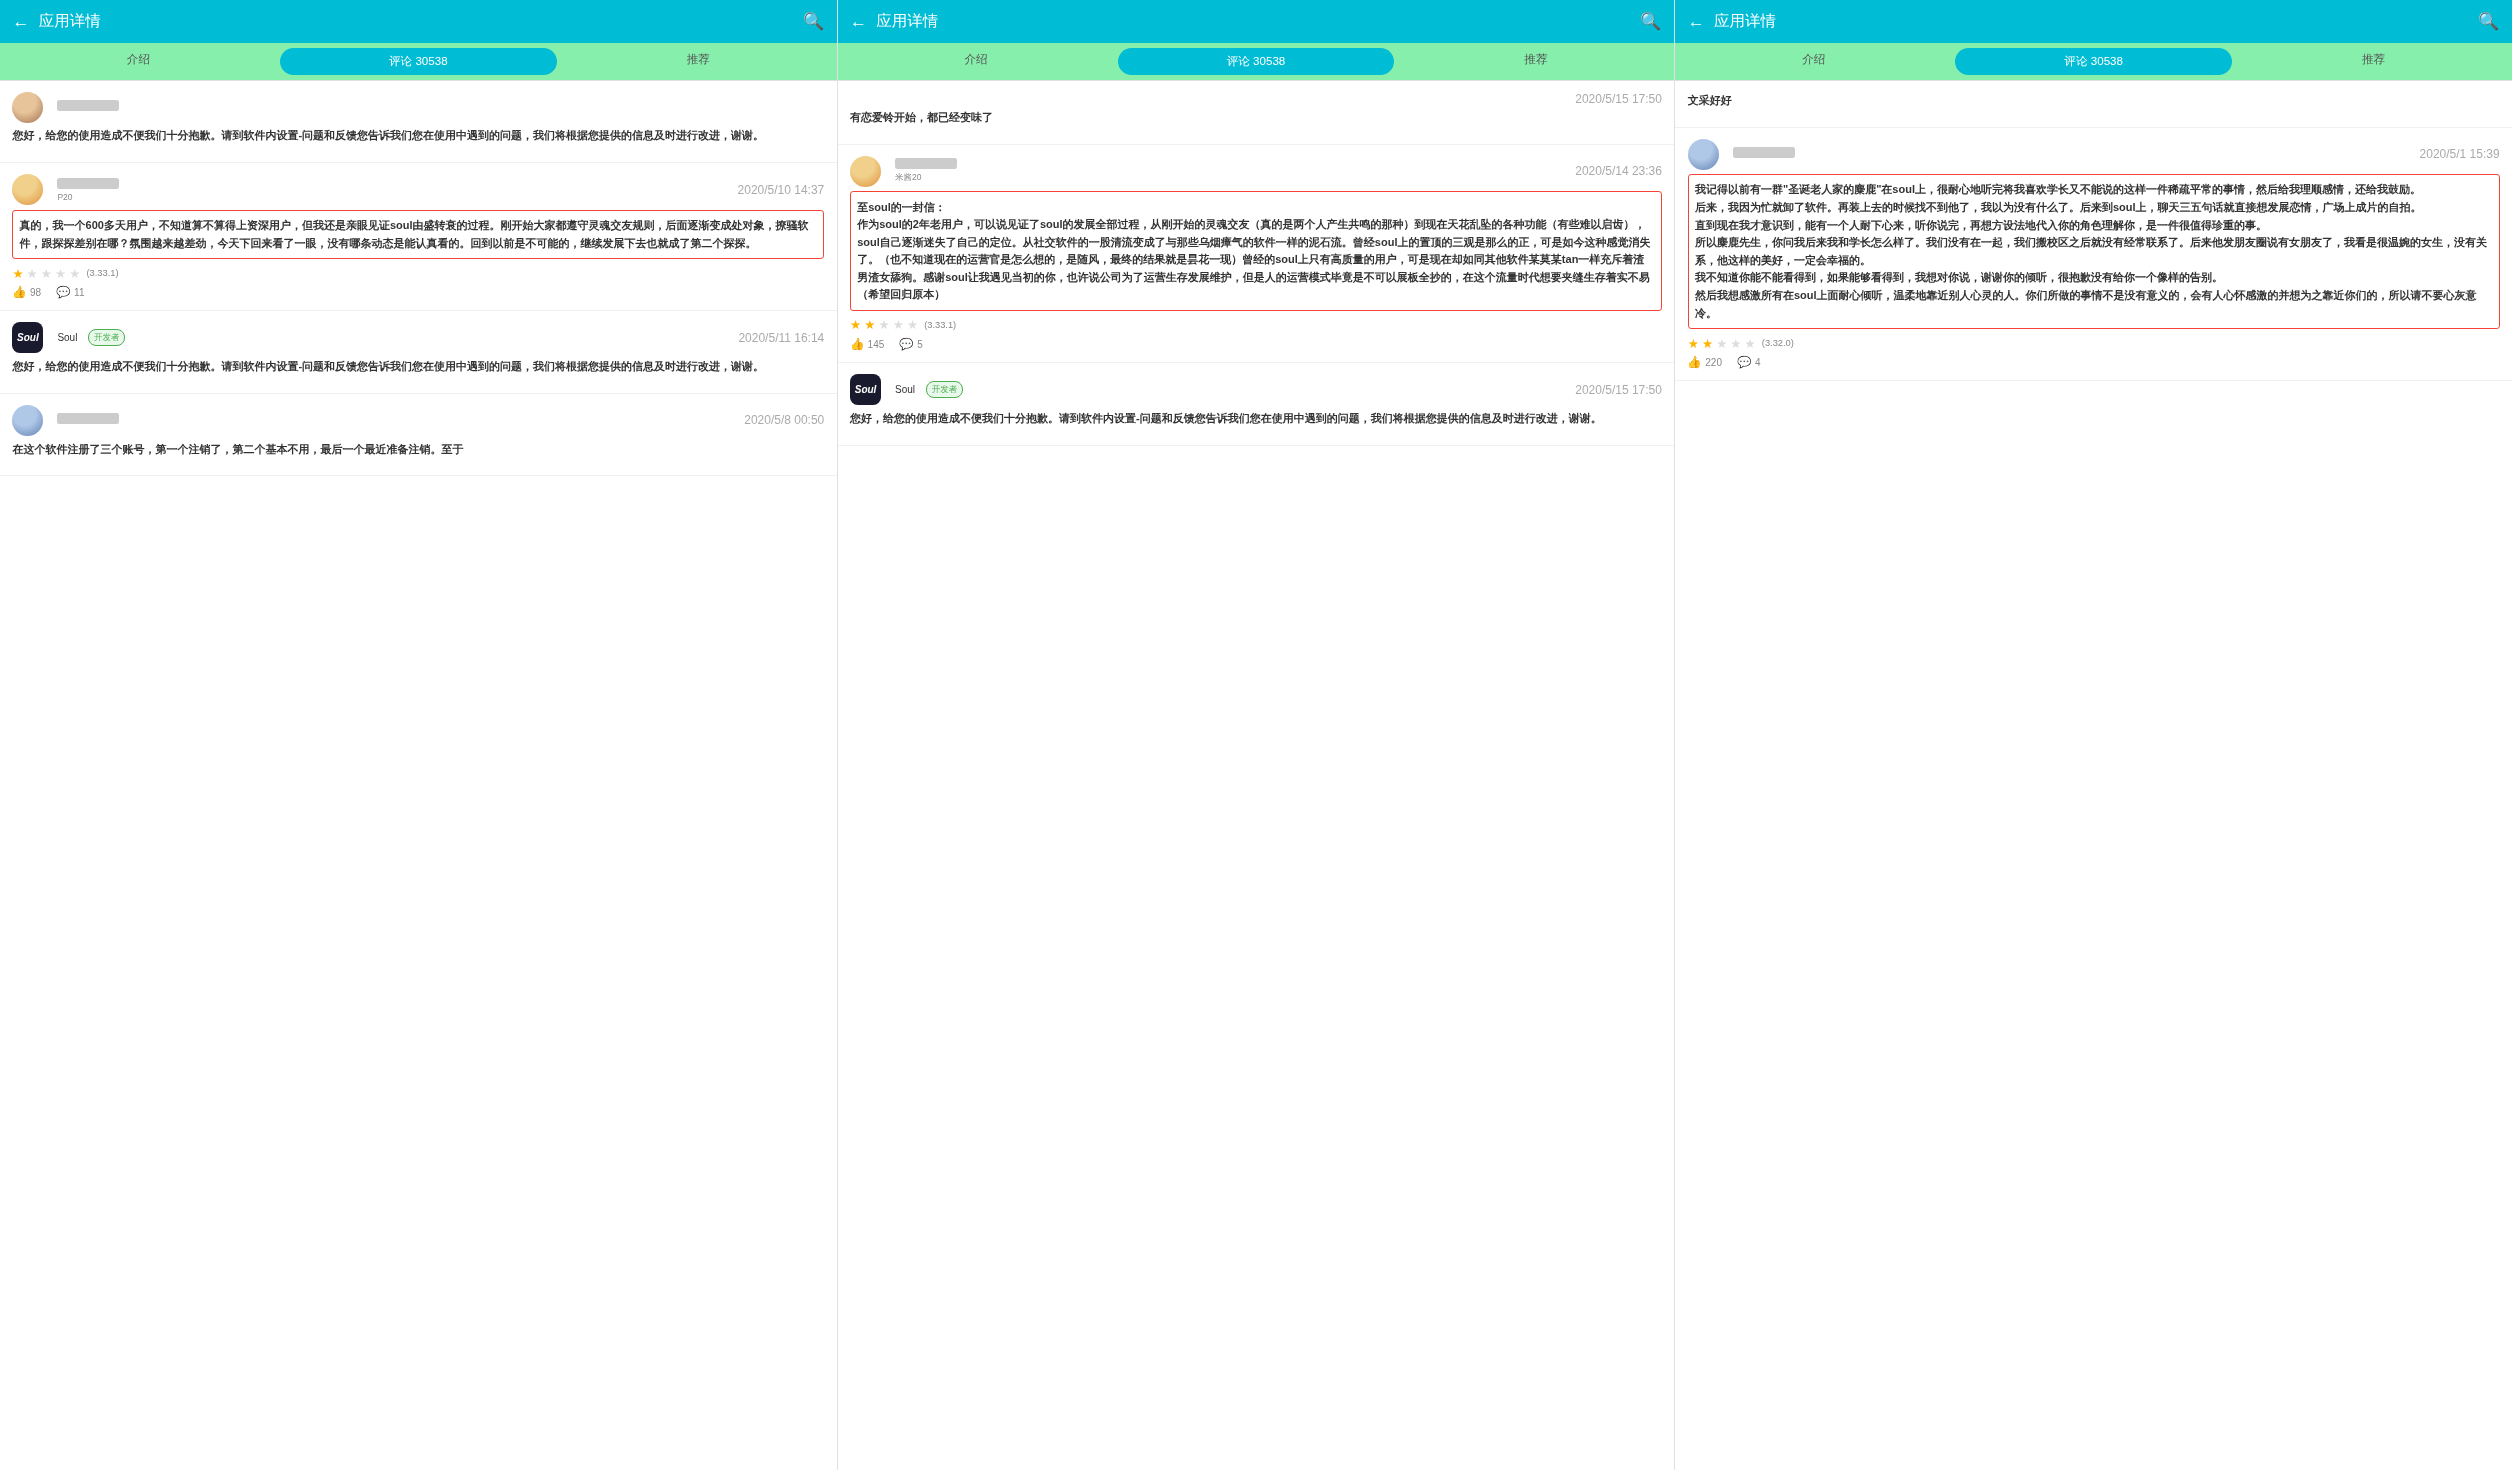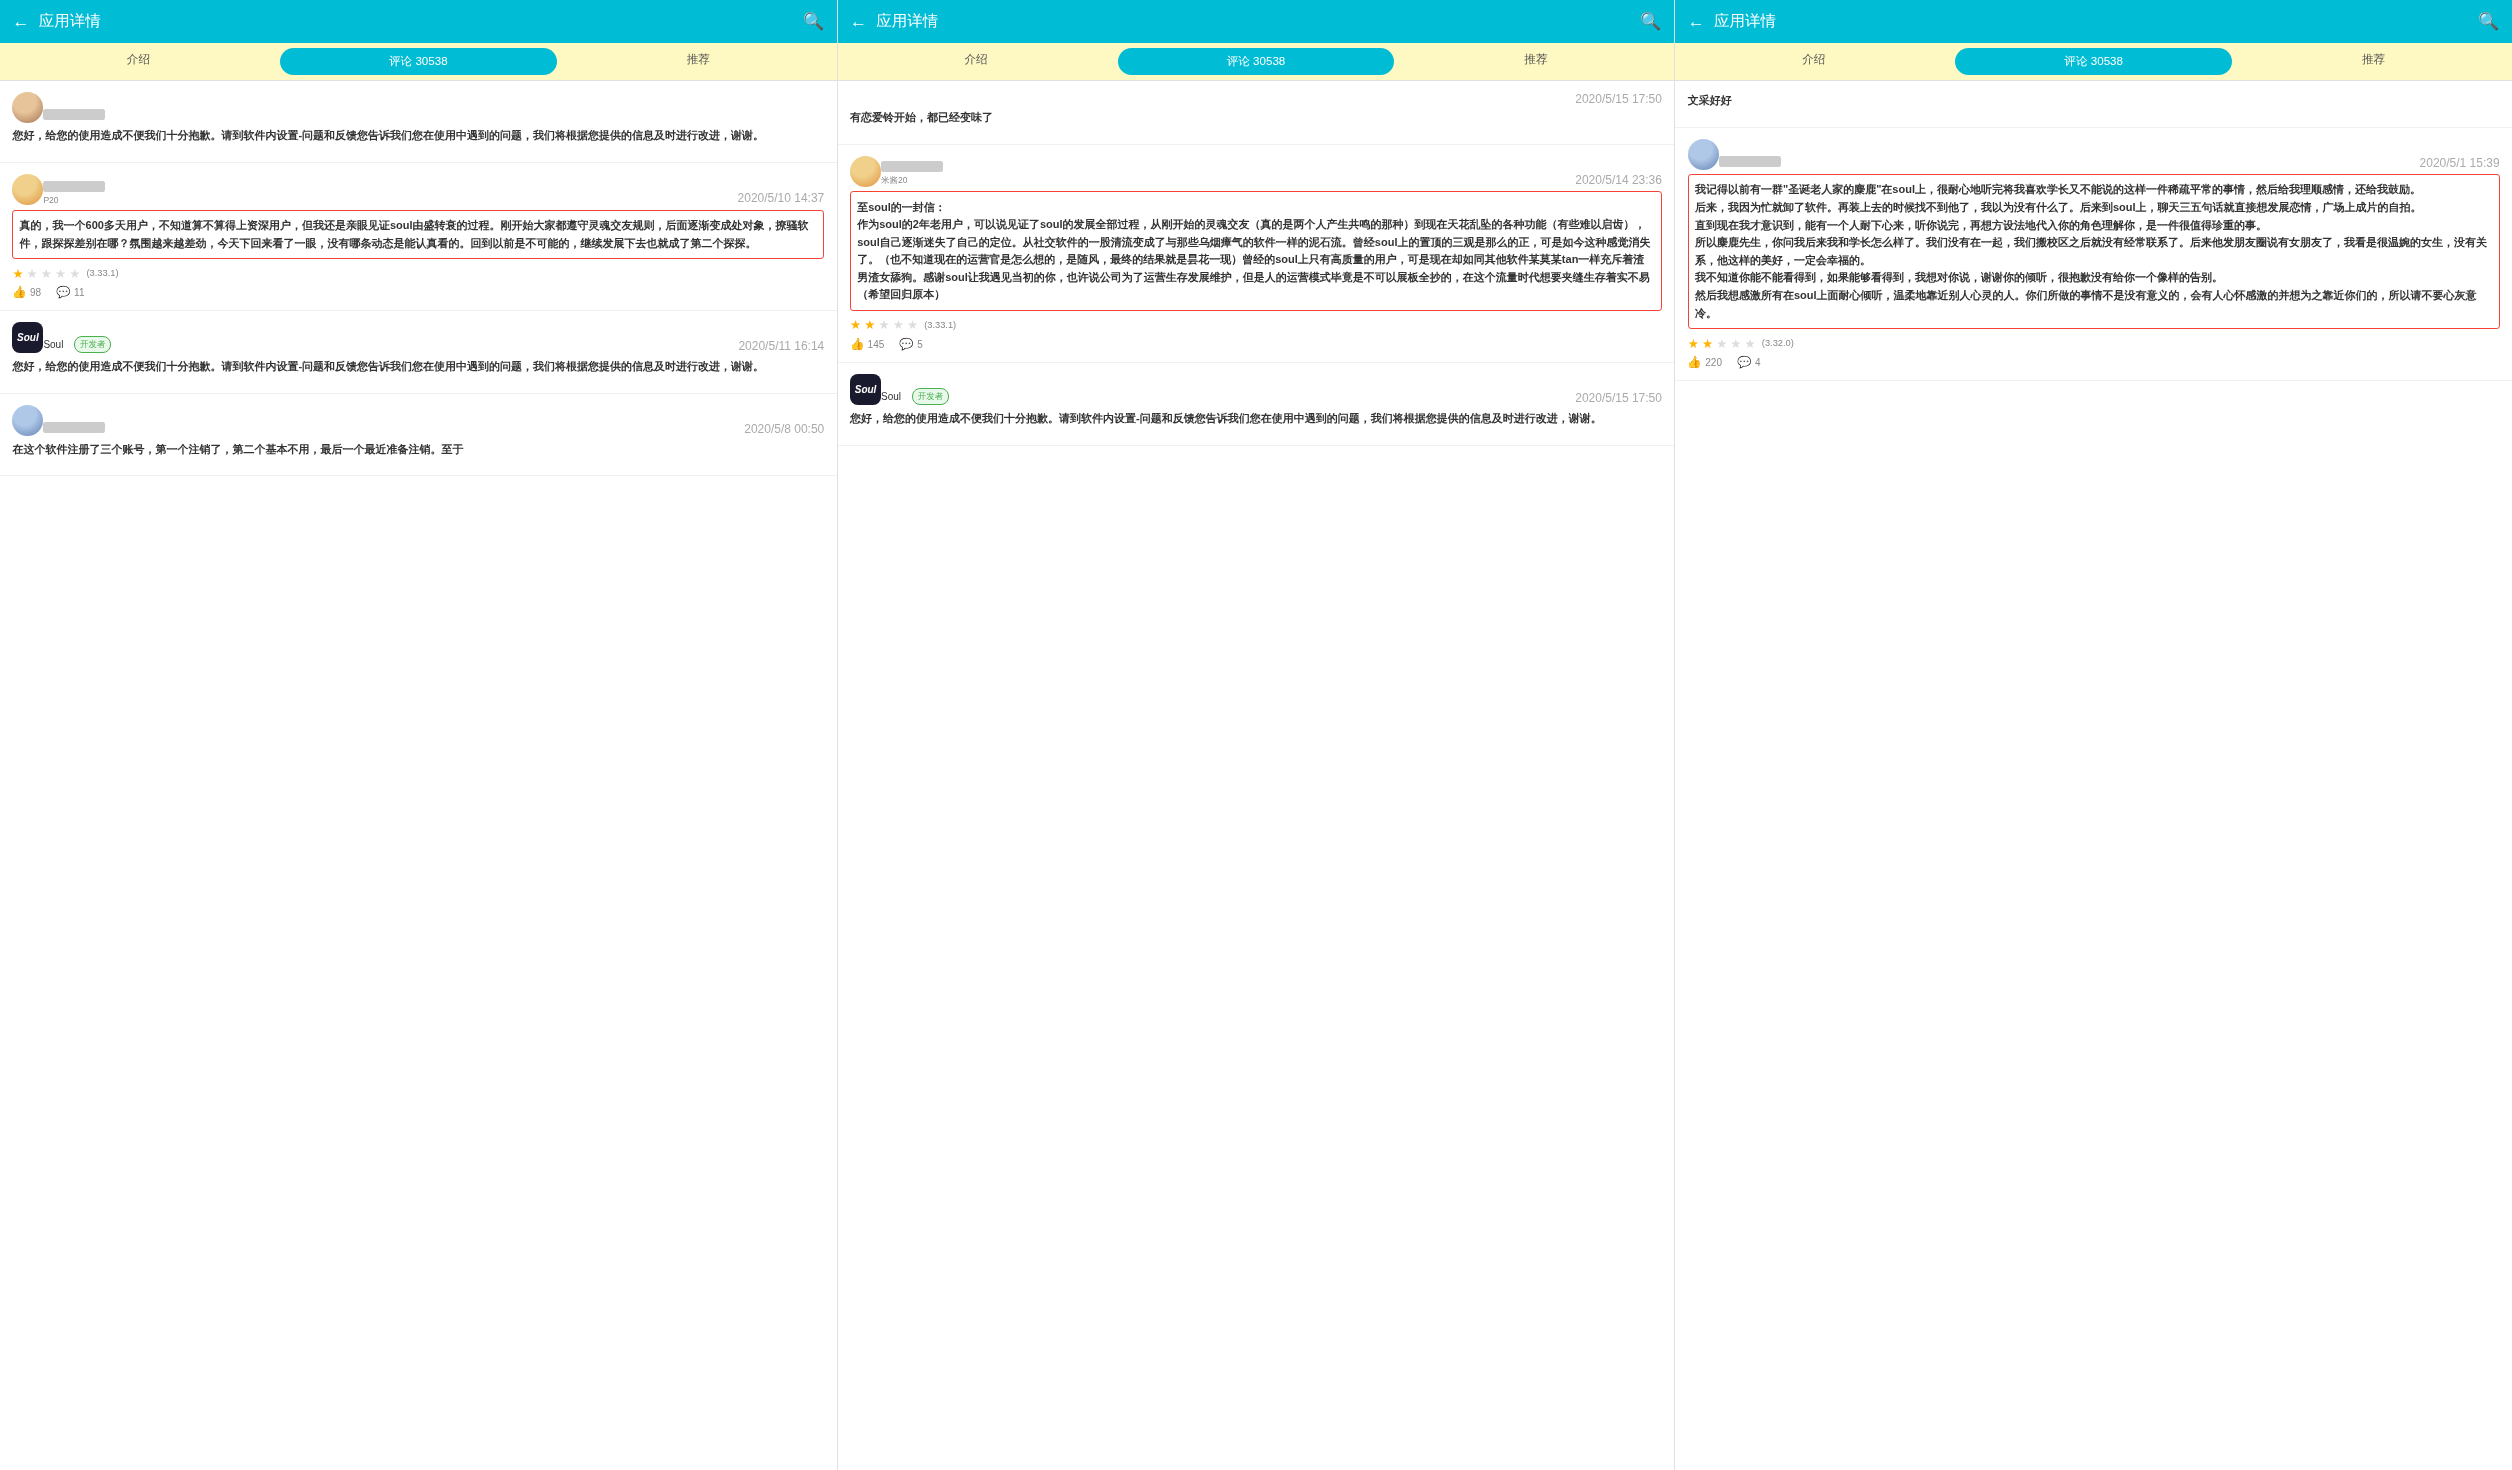--- a/index.html
+++ b/index.html
@@ -43,21 +43,21 @@
     .header-search {
       color: white;
       font-size: 17px;
       cursor: pointer;
     }
 
     
     .tabs {
       display: flex;
       border-bottom: 0.8px solid #e0e0e0;
-      background: #fef9c3;
+      background: #86efac;
     }
     .tab {
       flex: 1;
       text-align: center;
       padding: 9.3px 4.7px;
       font-size: 11.6px;
       color: #555;
       cursor: pointer;
       border-bottom: 1.6px solid transparent;
     }
@@ -79,22 +79,22 @@
     }
 
     
     .review-item {
       padding: 11px 12.4px;
       border-bottom: 0.8px solid #f0f0f0;
     }
 
     .review-header {
       display: flex;
-      align-items: flex-end;
-      gap: 0;
+      align-items: center;
+      gap: 14px;
       margin-bottom: 4.7px;
     }
 
     .avatar {
       width: 31px;
       height: 31px;
       border-radius: 50%;
       background: #ddd;
       overflow: hidden;
       flex-shrink: 0;

